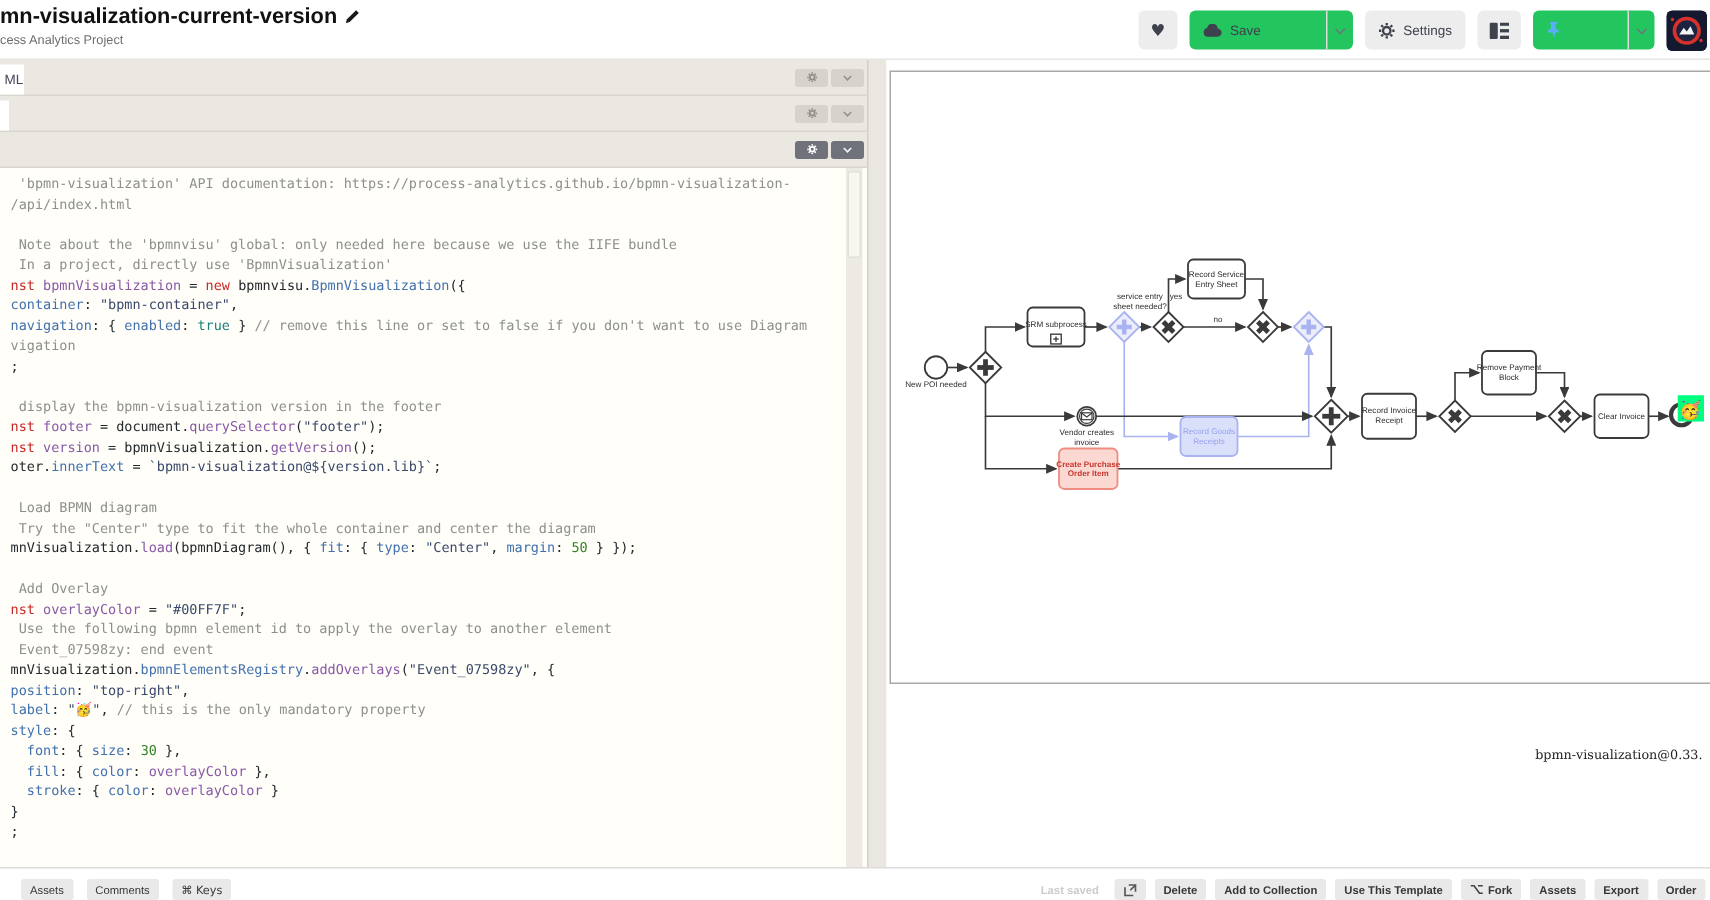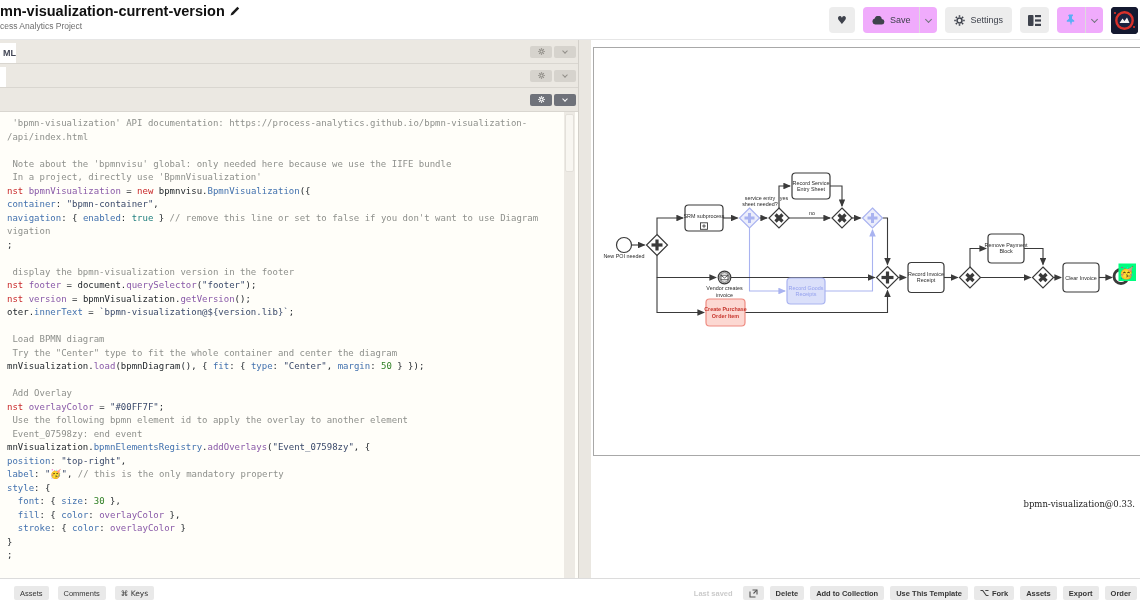--- a/index.html
+++ b/index.html
@@ -9,33 +9,33 @@
   
   #top-header { position:absolute; left:0; top:0; width:1140px; height:40px;
     background:#fff; border-bottom:1px solid #e6e6e6; }
   #title-block { position:absolute; left:0; top:3px; }
   #pen-title { font-size:14.5px; font-weight:700; color:#111; display:flex; align-items:center; gap:5px; }
   #pen-subtitle { font-size:8.5px; color:#6e6e6e; margin-top:2px; }
   #header-actions { position:absolute; right:2px; top:0; height:40px; display:flex; align-items:center; gap:8px; }
   .hbtn { height:26px; background:#ededed; border-radius:4px; display:flex; align-items:center;
     gap:5px; padding:0 9px; font-size:9px; color:#3e424c; cursor:pointer; }
   .hbtn.icon-only { padding:0 8px; }
-  .split { display:flex; align-items:stretch; background:#f0abfc; border-radius:4px; height:26px; }
+  .split { display:flex; align-items:stretch; background:#22c55e; border-radius:4px; height:26px;gap:35px; }
   .split .main { display:flex; align-items:center; gap:5px; padding:0 9px; font-size:9px; color:#3e424c; }
   .split .chev-part { display:flex; align-items:center; padding:0 6px; border-left:1px solid #dcdcdc; }
   .chev { width:5px; height:5px; border-right:1.5px solid #70747d; border-bottom:1.5px solid #70747d;
     transform:rotate(45deg); margin-top:-2px; }
   .heart { font-size:11px; color:#3e424c; font-family:"DejaVu Sans", sans-serif; }
   #avatar { width:27px; height:27px; border-radius:4px; background:#141930; overflow:hidden; }
 
   
   #editor-panel { position:absolute; left:0; top:40px; width:578px; height:538px; background:#fffef9; }
   .ed-row { position:relative; height:24px; background:#ebe8e2; border-bottom:1px solid #d9d6d0; }
   .ed-tab { position:absolute; left:0; bottom:0; height:20px; background:#fff; display:flex; align-items:center;
-    padding-left:3px; font-size:9px; font-weight:700; color:#444857; overflow:hidden; }
+    padding-left:3px; font-size:9px; font-weight:400; color:#444857; overflow:hidden; }
   .ed-btns { position:absolute; right:2px; top:50%; transform:translateY(-50%); display:flex; gap:2px; }
   .ed-btn { width:22px; height:12px; border-radius:2px; background:#d6d3cd; color:#928f89;
     display:flex; align-items:center; justify-content:center; cursor:pointer; }
   .ed-row.active .ed-btn { background:#6f727a; color:#fff; }
   .ed-btn .chev { border-color:currentColor; width:4px; height:4px; margin-top:-1px; }
 
   #code-area { position:absolute; left:0; top:72px; width:564px; height:466px; background:#fffef9;
     padding:5px 0 0 7px; overflow:hidden; font-family:"DejaVu Sans Mono", monospace; font-size:9px;
     line-height:13.5px; white-space:pre; }
   .code-line { height:13.5px; }

